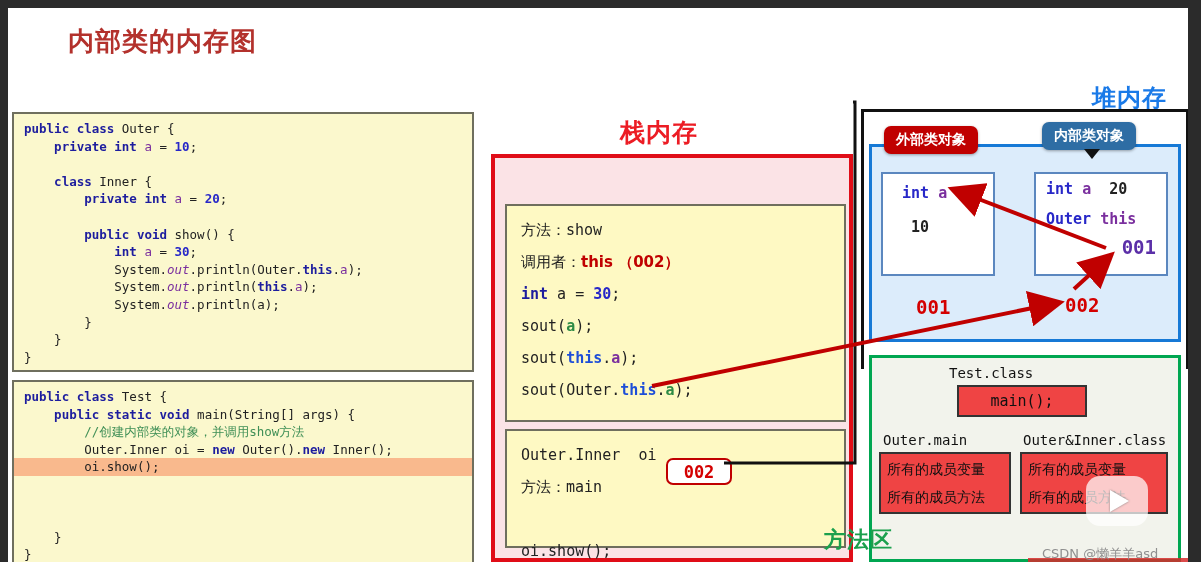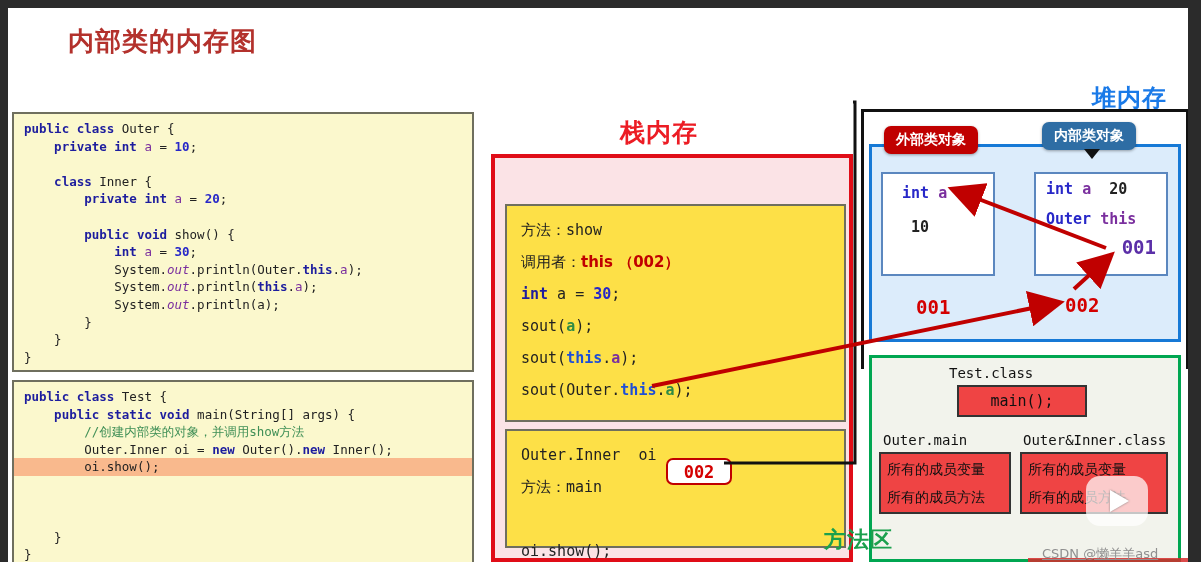--- a/index.html
+++ b/index.html
@@ -31,21 +31,21 @@
   .code-box .it{color:#7a2f9e;font-style:italic;}
   .code-box .pl{color:#222;}
   .code-box .cm{color:#3f8f56;}
   .hl-line{display:block;background:#f9b98d;margin-left:-10px;padding-left:10px;}
 
   
   #stack-title{position:absolute;left:612px;top:108px;font-size:25px;font-weight:bold;
     color:#ec1c24;font-family:Liberation Sans, sans-serif;letter-spacing:1px;}
   #stack-box{position:absolute;left:483px;top:146px;width:362px;height:408px;
     background:#fbe3e6;border:4px solid #e00d18;box-sizing:border-box;}
-  .frame{position:absolute;background:#fde047;border:2px solid #6f6f5e;box-sizing:border-box;
+  .frame{position:absolute;background:#fef9c3;border:2px solid #6f6f5e;box-sizing:border-box;
     padding:8px 14px;font-family:"DejaVu Sans Mono","Liberation Mono",monospace;}
   #frame-show{left:497px;top:196px;width:341px;height:218px;}
   #frame-main{left:497px;top:421px;width:341px;height:119px;}
   .frame .ln{font-size:15px;line-height:32px;color:#222;white-space:pre;}
   .frame .cn{font-family:"DejaVu Sans",sans-serif;}
   .frame .red{color:#c00000;font-weight:bold;}
   .frame .kwb{color:#1d1d9e;font-weight:bold;}
   .frame .numb{color:#2727c8;font-weight:bold;}
   .frame .grn{color:#2e8b45;font-weight:bold;}
   .frame .pur{color:#7a2f9e;font-weight:bold;}
@@ -103,21 +103,21 @@
   #mbox-oi{left:1012px;top:444px;width:148px;height:62px;}
   .mbox span{display:block;padding:0 6px;line-height:28px;white-space:nowrap;
     font-family:"DejaVu Sans",sans-serif;font-size:14px;}
   #mbox-main span{font-family:"DejaVu Sans Mono","Liberation Mono",monospace;font-size:15px;}
 
   
   #arrows{position:absolute;left:0;top:0;width:1180px;height:554px;pointer-events:none;}
 
   
   #watermark{position:absolute;left:1034px;top:537px;font-size:13px;color:#8f8f8f;
-    font-family:"DejaVu Sans",sans-serif;white-space:nowrap;text-decoration:underline;}
+    font-family:"DejaVu Sans",sans-serif;white-space:nowrap;}
   #play-btn{position:absolute;left:1078px;top:468px;width:62px;height:50px;
     background:rgba(255,255,255,.72);border-radius:14px;display:flex;
     align-items:center;justify-content:center;}
   #play-btn .tri{width:0;height:0;border-top:11px solid transparent;
     border-bottom:11px solid transparent;border-left:19px solid #fff;
     filter:drop-shadow(0 0 1px rgba(120,120,120,.9));margin-left:4px;}
   #ghost-bar{position:absolute;left:1020px;top:550px;width:168px;height:12px;
     background:#d62c2c;opacity:.85;}
 </style>
 </head>

